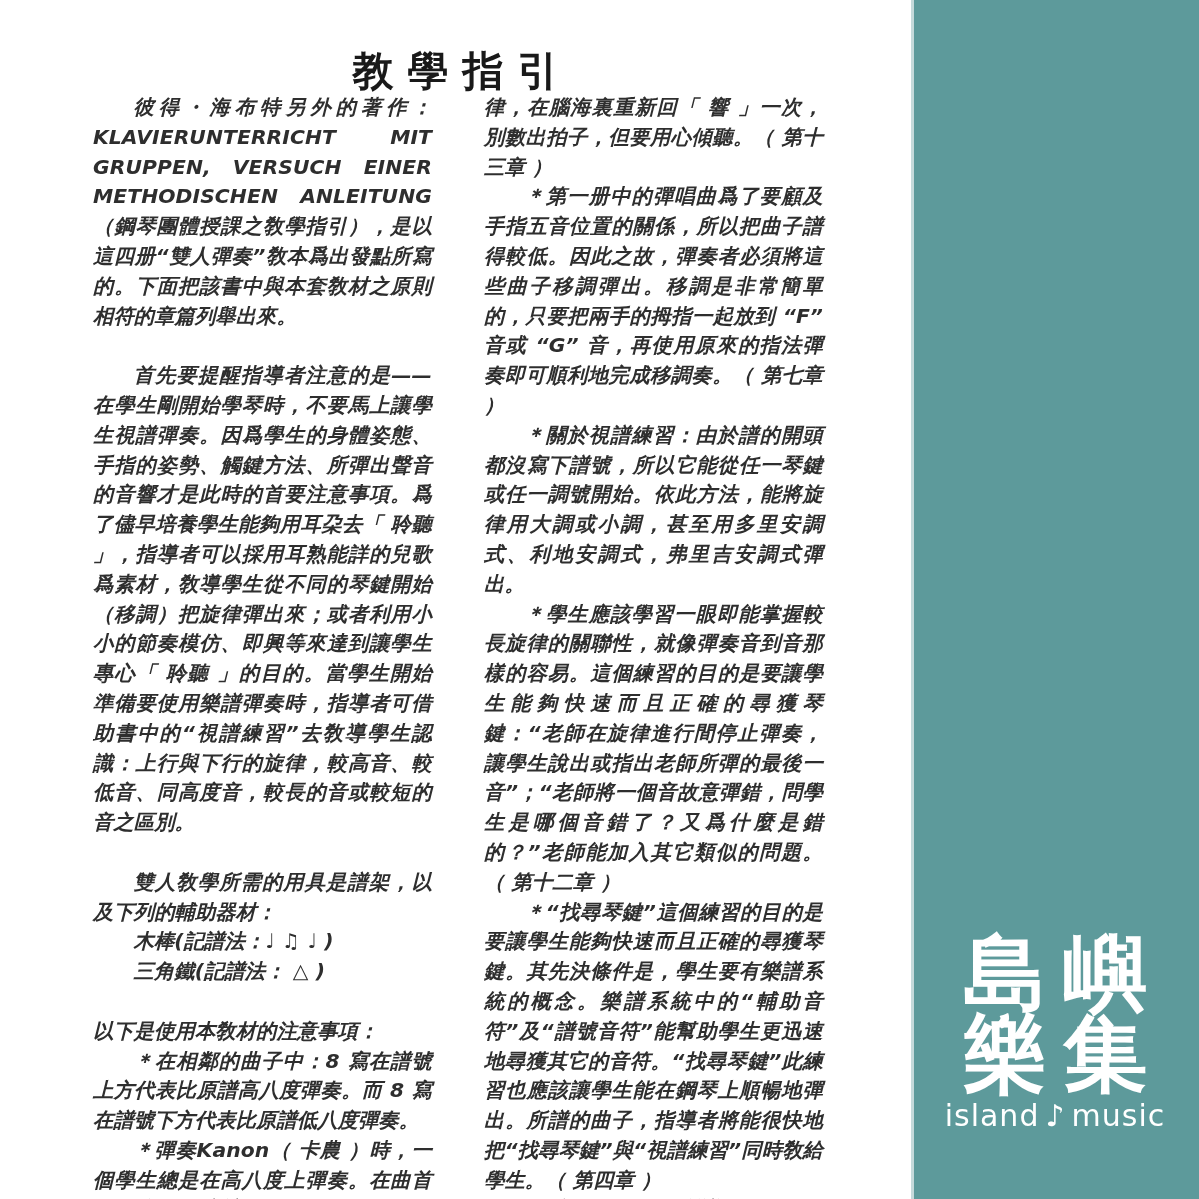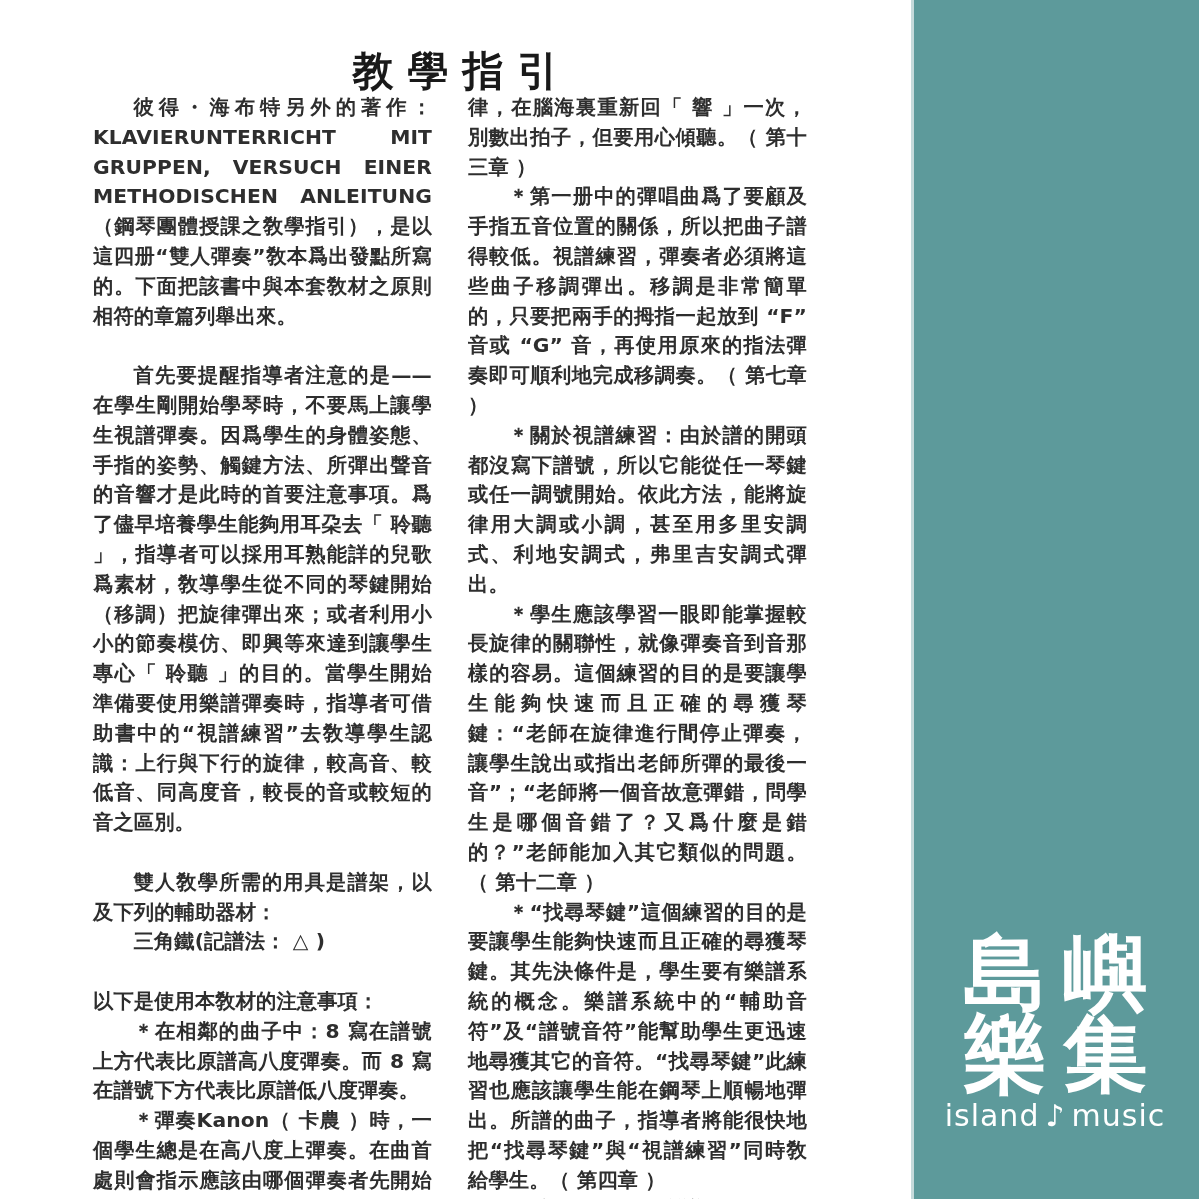--- a/index.html
+++ b/index.html
@@ -91,21 +91,22 @@
     color: #191919;
   }
 
   #columns {
     position: absolute;
     left: 93px;
     top: 93px;
     width: 720px;
     height: 1090px;
     display: flex;
-    gap: 36px;
+    gap: 52px;
+    font-style: italic;
   }
   .column {
     width: 339px;
     flex: 0 0 339px;
   }
 
   .para {
     margin: 0;
     font-size: 20.3px;
     line-height: 29.8px;
@@ -130,28 +131,29 @@
 
 <div id="page">
 
   <h1 id="title">教學指引</h1>
 
   <div id="columns">
     <div class="column" id="col-left">
         <p class="para indent">彼得・海布特另外的著作：KLAVIERUNTERRICHT MIT GRUPPEN, VERSUCH EINER METHODISCHEN ANLEITUNG（鋼琴團體授課之敎學指引），是以這四册“雙人彈奏”敎本爲出發點所寫的。下面把該書中與本套敎材之原則相符的章篇列舉出來。</p>
         <p class="para indent gap-before">首先要提醒指導者注意的是——在學生剛開始學琴時，不要馬上讓學生視譜彈奏。因爲學生的身體姿態、手指的姿勢、觸鍵方法、所彈出聲音的音響才是此時的首要注意事項。爲了儘早培養學生能夠用耳朶去「 聆聽 」，指導者可以採用耳熟能詳的兒歌爲素材，敎導學生從不同的琴鍵開始（移調）把旋律彈出來；或者利用小小的節奏模仿、即興等來達到讓學生專心「 聆聽 」的目的。當學生開始準備要使用樂譜彈奏時，指導者可借助書中的“視譜練習”去敎導學生認識：上行與下行的旋律，較高音、較低音、同高度音，較長的音或較短的音之區別。</p>
         <p class="para indent gap-before">雙人敎學所需的用具是譜架，以及下列的輔助器材：</p>
+        <p class="para sub">木棒(記譜法：♩ ♫ ♩ )</p>
         <p class="para sub">三角鐵(記譜法：  △  )</p>
         <p class="para noindent gap-before">以下是使用本敎材的注意事項：</p>
         <p class="para star">＊在相鄰的曲子中：8 寫在譜號上方代表比原譜高八度彈奏。而 8 寫在譜號下方代表比原譜低八度彈奏。</p>
         <p class="para star">＊彈奏Kanon（ 卡農 ）時，一個學生總是在高八度上彈奏。在曲首處則會指示應該由哪個彈奏者先開始彈。</p>
       </div>
     <div class="column" id="col-right">
         <p class="para noindent">律，在腦海裏重新回「 響 」一次，別數出拍子，但要用心傾聽。（ 第十三章 ）</p>
-        <p class="para star">＊第一册中的彈唱曲爲了要顧及手指五音位置的關係，所以把曲子譜得較低。視譜練習，彈奏者必須將這些曲子移調彈出。移調是非常簡單的，只要把兩手的拇指一起放到 “F” 音或 “G” 音，再使用原來的指法彈奏即可順利地完成移調奏。（ 第七章 ）</p>
+        <p class="para star">＊第一册中的彈唱曲爲了要顧及手指五音位置的關係，所以把曲子譜得較低。因此之故，彈奏者必須將這些曲子移調彈出。移調是非常簡單的，只要把兩手的拇指一起放到 “F” 音或 “G” 音，再使用原來的指法彈奏即可順利地完成移調奏。（ 第七章 ）</p>
         <p class="para star">＊關於視譜練習：由於譜的開頭都沒寫下譜號，所以它能從任一琴鍵或任一調號開始。依此方法，能將旋律用大調或小調，甚至用多里安調式、利地安調式，弗里吉安調式彈出。</p>
         <p class="para star">＊學生應該學習一眼即能掌握較長旋律的關聯性，就像彈奏音到音那樣的容易。這個練習的目的是要讓學生能夠快速而且正確的尋獲琴鍵：“老師在旋律進行間停止彈奏，讓學生說出或指出老師所彈的最後一音”；“老師將一個音故意彈錯，問學生是哪個音錯了？又爲什麼是錯的？”老師能加入其它類似的問題。（ 第十二章 ）</p>
         <p class="para star">＊“找尋琴鍵”這個練習的目的是要讓學生能夠快速而且正確的尋獲琴鍵。其先決條件是，學生要有樂譜系統的概念。樂譜系統中的“輔助音符”及“譜號音符”能幫助學生更迅速地尋獲其它的音符。“找尋琴鍵”此練習也應該讓學生能在鋼琴上順暢地彈出。所譜的曲子，指導者將能很快地把“找尋琴鍵”與“視譜練習”同時敎給學生。（ 第四章 ）</p>
         <p class="para star">＊爲“雙人彈奏”所譜的曲子，也幾乎全部適用於一個人的彈奏。這些曲子應該充分的練習，因爲這實在是獨奏的第一步。（ 第四、五章 ）</p>
       </div>
   </div>
 
   <div id="brand-panel">
     <div id="brand-panel-divider"></div>
     <div id="logo">

